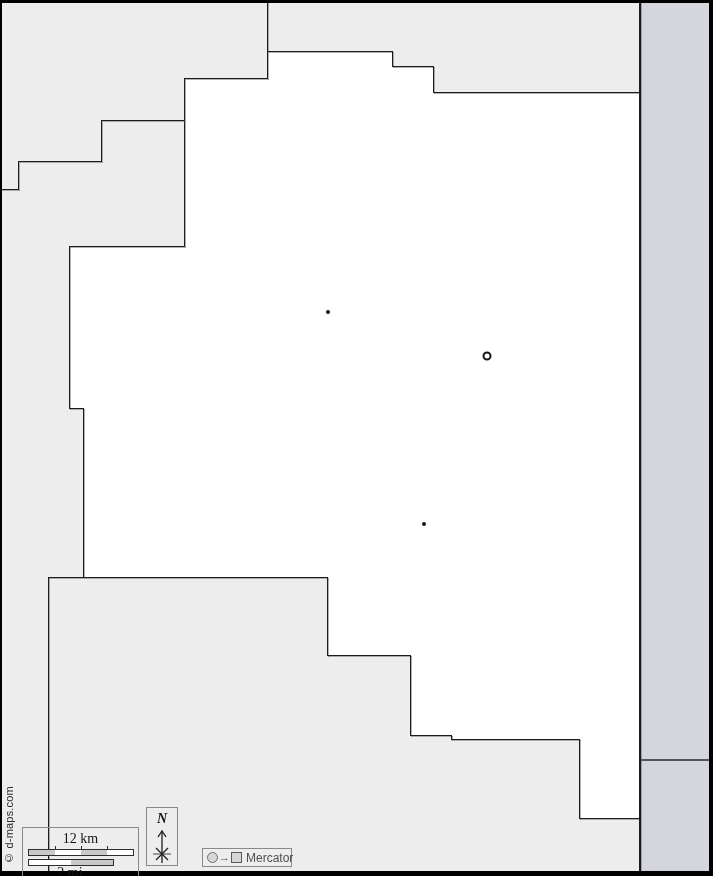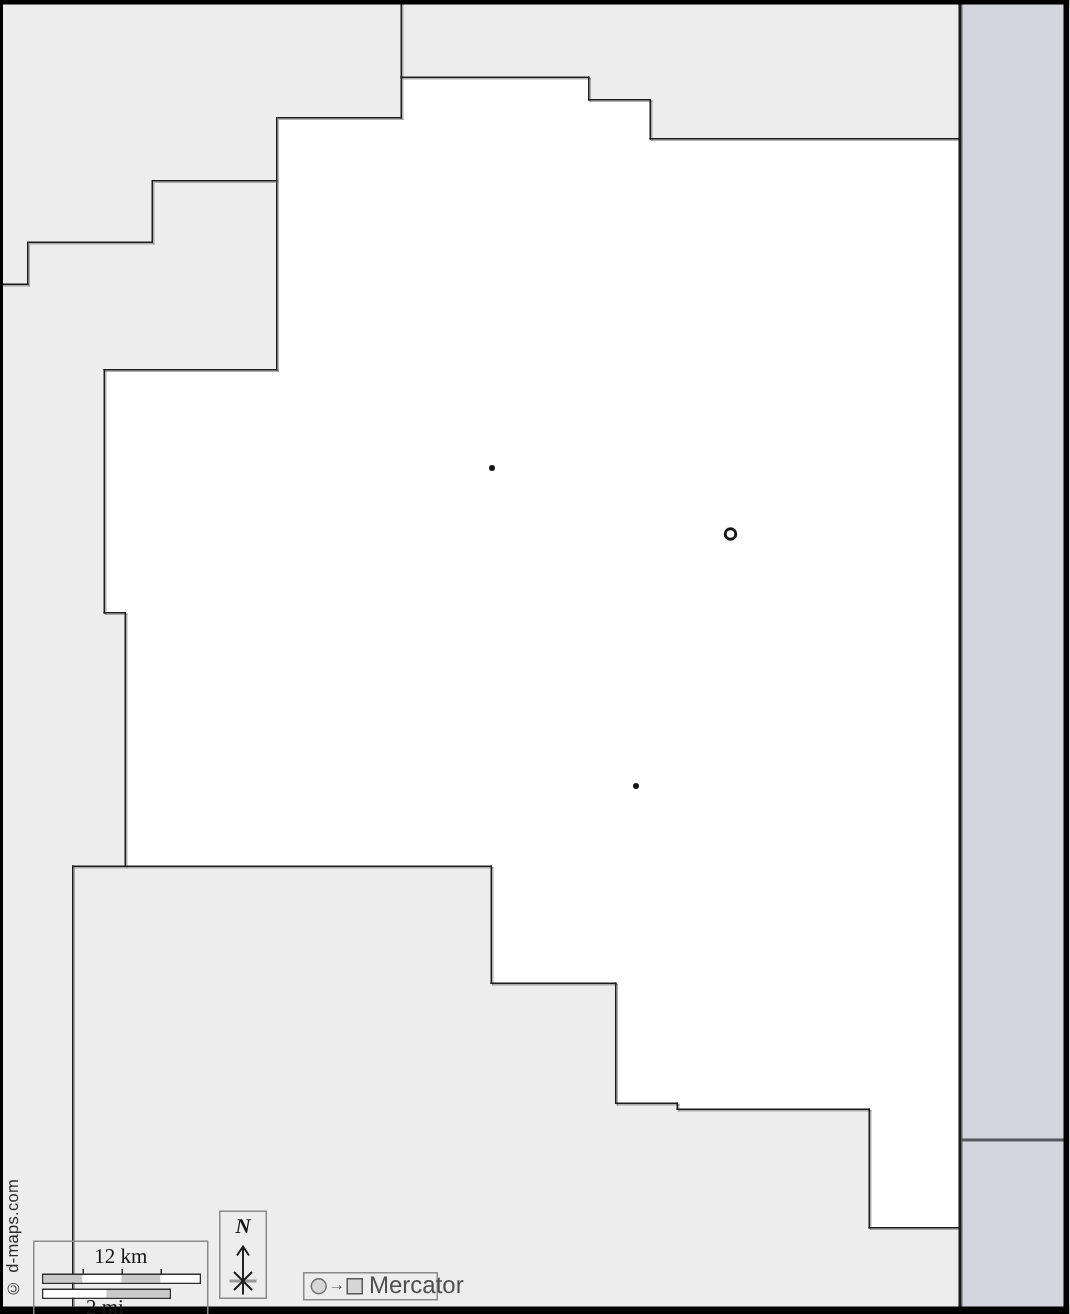--- a/index.html
+++ b/index.html
@@ -63,21 +63,21 @@
     display:flex; align-items:center; padding-left:4px;
   }
   .proj-circle {
     width:9px; height:9px; border-radius:50%;
     background:#d6d6d6; border:1px solid #6f6f6f; flex:none;
   }
   .proj-arrow { color:#4e4e4e; font-size:11px; line-height:1; margin:0 1px; flex:none; }
   .proj-square {
     width:9px; height:9px; background:#d6d6d6; border:1px solid #5a5a5a; flex:none;
   }
-  .proj-label { font-size:16px; color:#4e4e4e; margin-left:4px; white-space:nowrap; }
+  .proj-label { font-size:12px; color:#4e4e4e; margin-left:4px; white-space:nowrap; }
 
   
   .copyright {
     position:absolute; left:3px; top:786px; width:14px; height:78px;
     writing-mode:vertical-rl; transform:rotate(180deg);
     font-size:11px; color:#2b2b2b; letter-spacing:0.2px; text-align:center;
   }
 </style>
 </head>
 <body>

